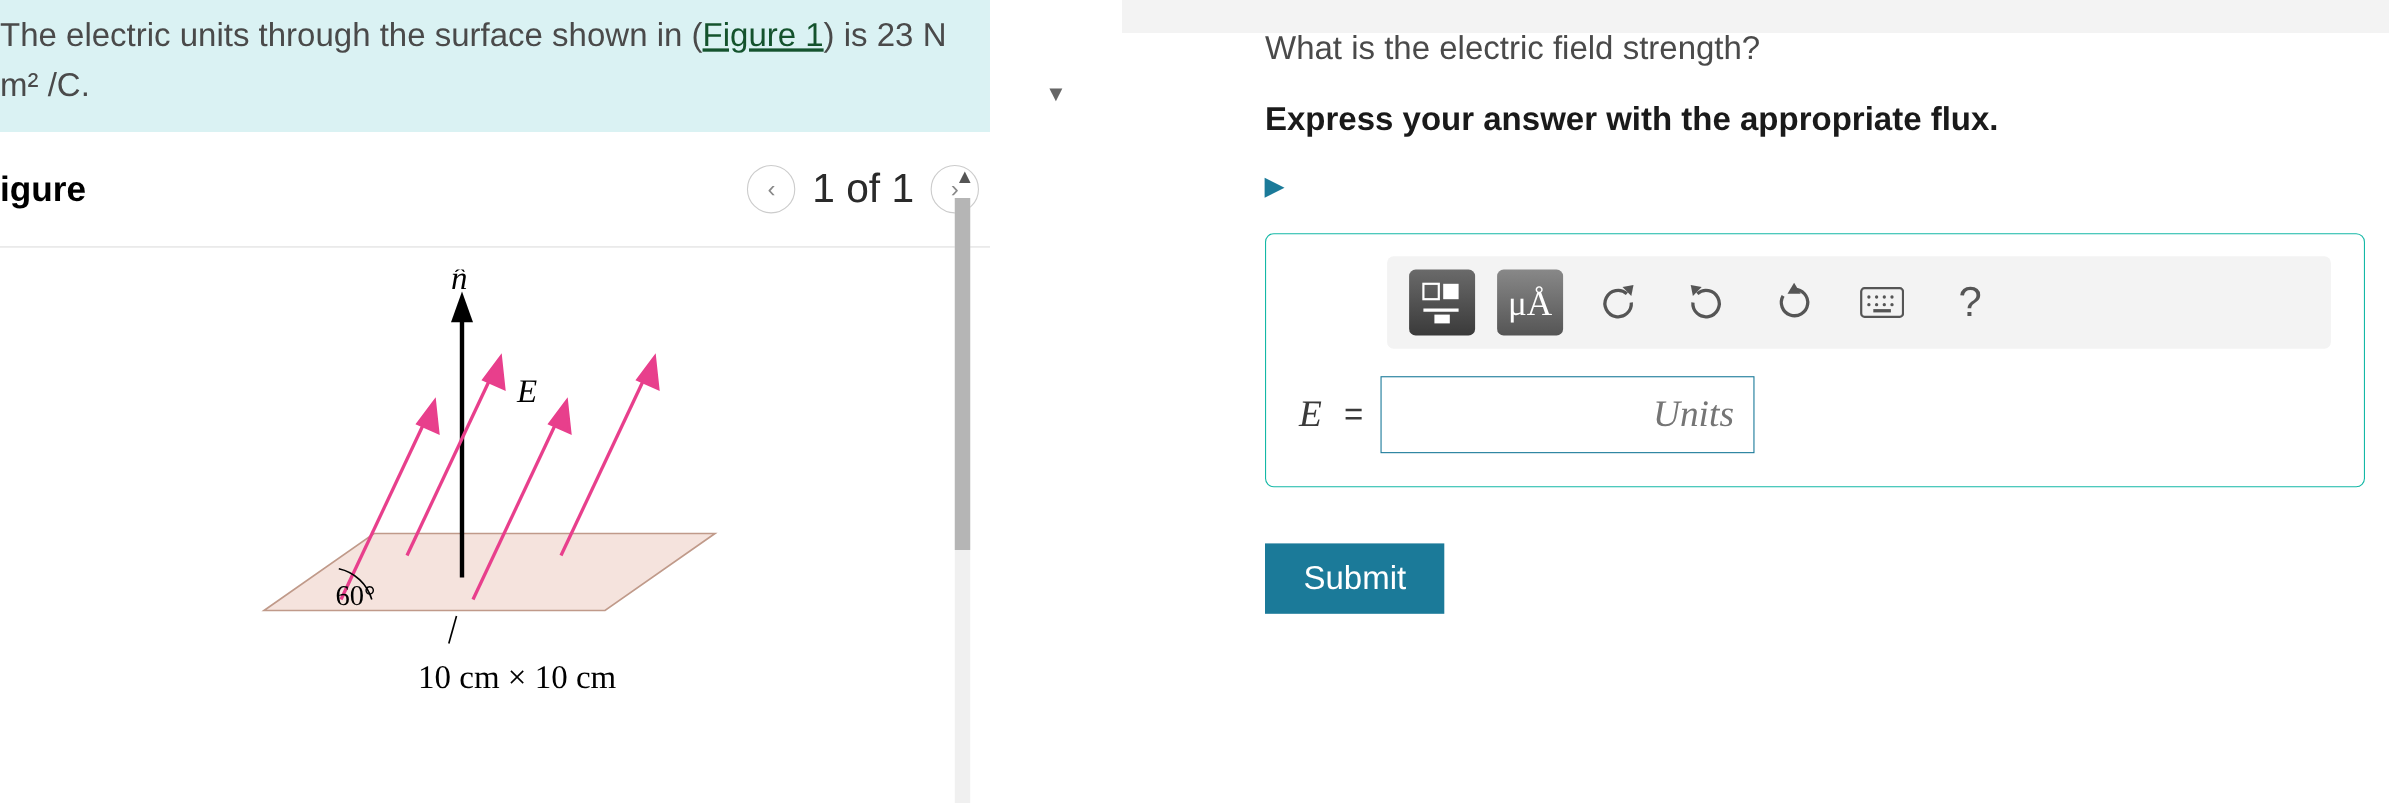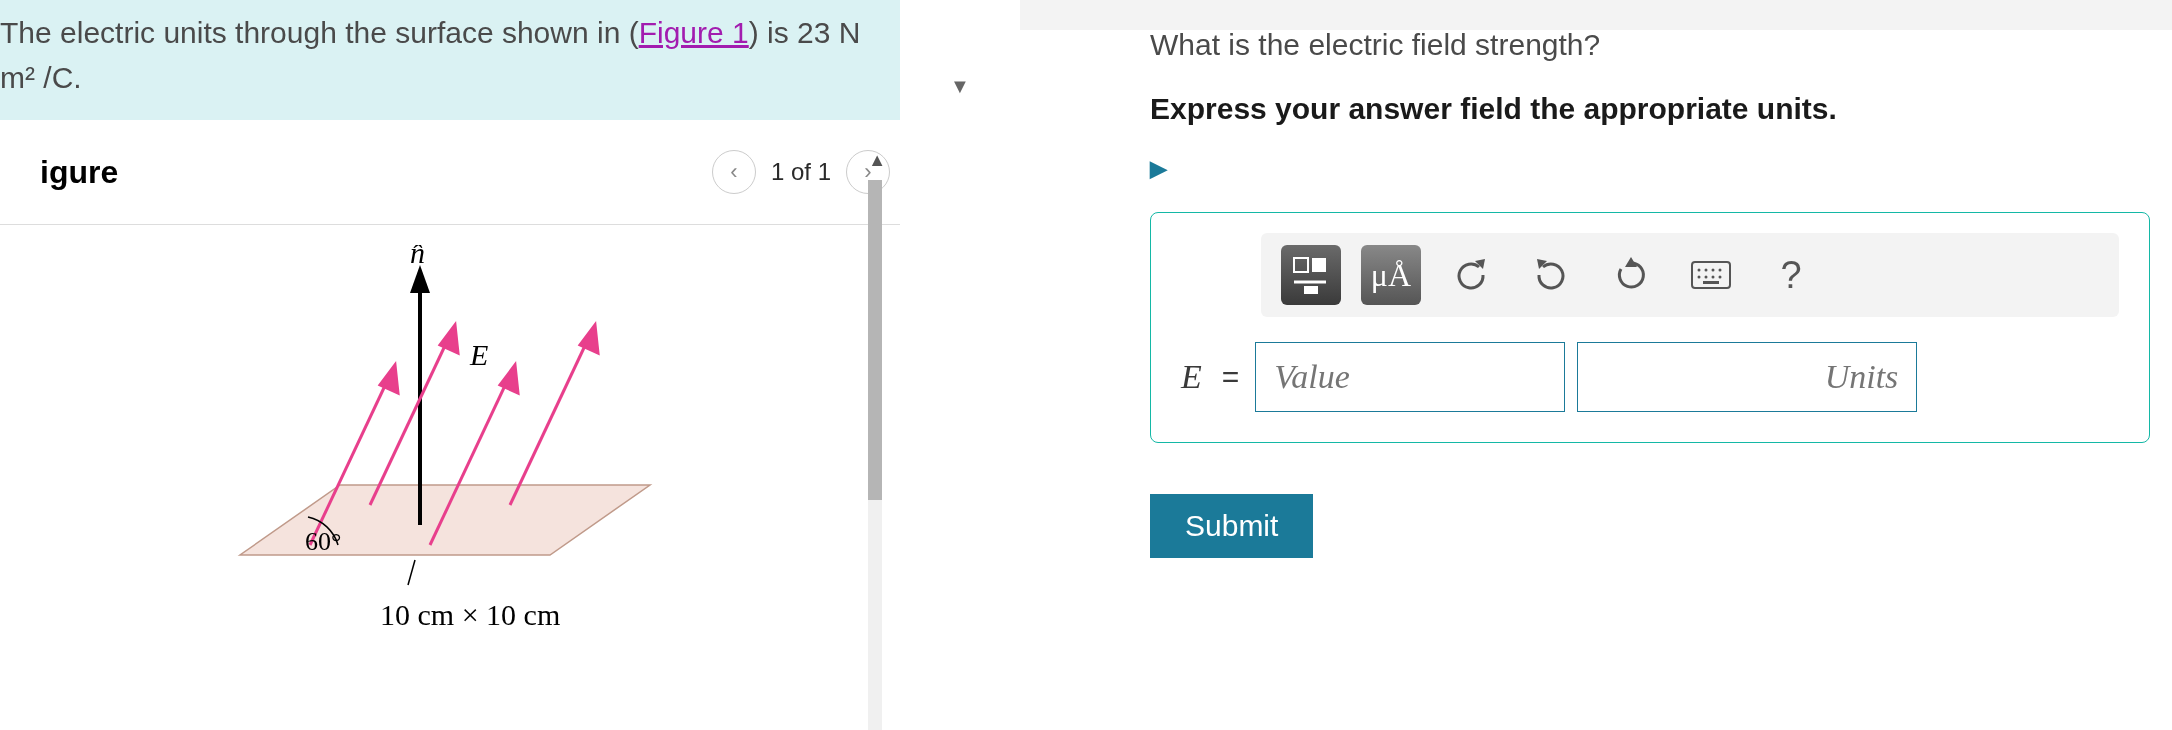--- a/index.html
+++ b/index.html
@@ -1,24 +1,24 @@
 <!DOCTYPE html>
 <html><head>
 <meta charset="utf-8">
 <style>
 * { box-sizing: border-box; margin: 0; padding: 0; }
 body { font-family: Arial, Helvetica, sans-serif; font-size: 28px; color: #3a3a3a; background: #fff; width: 2172px; height: 730px; position: relative; overflow: hidden; }
 .left-panel { position: absolute; left: 0; top: 0; width: 900px; height: 730px; }
 .problem-text { background: #daf2f3; padding: 10px 20px 20px 0; font-size: 30px; line-height: 1.5; color: #4a4a4a; }
-.problem-text a { color: #a21caf; text-decoration: underline; }
+.problem-text a { color: #14532d; text-decoration: underline; }
 .figure-header { display: flex; align-items: center; justify-content: space-between; padding: 30px 10px 30px 0; border-bottom: 1px solid #ddd; }
-.figure-title { font-weight: bold; font-size: 32px; color: #000; margin-left: 40px; }
+.figure-title { font-weight: bold; font-size: 32px; color: #000; }
 .figure-nav { display: flex; align-items: center; gap: 15px; }
 .nav-btn { width: 44px; height: 44px; border-radius: 50%; border: 1px solid #ccc; background: #fff; display: flex; align-items: center; justify-content: center; cursor: pointer; color: #888; font-size: 22px; }
-.nav-count { font-size: 24px; color: #2a2a2a; text-align: right; }
+.nav-count { font-size: 37px; color: #2a2a2a; text-align: right; }
 .figure-area { position: relative; width: 820px; height: 450px; margin-top: 20px; }
 .figure-svg { display: block; margin: 0 auto; }
 .scrollbar { position: absolute; right: 0; top: 180px; width: 40px; height: 550px; }
 .scroll-track { position: absolute; right: 18px; top: 0; width: 14px; height: 100%; background: #f0f0f0; }
 .scroll-thumb { position: absolute; right: 18px; top: 0; width: 14px; height: 320px; background: #b5b5b5; }
 .scroll-up { position: absolute; right: 14px; top: -30px; color: #555; font-size: 18px; }
 .top-triangle { position: absolute; left: 950px; top: 75px; color: #666; font-size: 20px; }
 
 .right-panel { position: absolute; left: 1150px; top: 28px; width: 1000px; }
 .question { font-size: 30px; color: #4a4a4a; margin-bottom: 30px; }
@@ -91,21 +91,21 @@
     <div class="scroll-up">▲</div>
     <div class="scroll-track"></div>
     <div class="scroll-thumb"></div>
   </div>
 </div>
 
 <div class="top-triangle">▼</div>
 
 <div class="right-panel">
   <div class="question">What is the electric field strength?</div>
-  <div class="instruction">Express your answer field the appropriate units.</div>
+  <div class="instruction">Express your answer with the appropriate flux.</div>
   <div class="hints">
     <span class="tri">▶</span>
   </div>
 
   <div class="answer-box">
     <div class="toolbar">
       <div class="tool-btn boxed">
         <svg width="42" height="42">
             <rect x="4" y="4" width="14" height="14" fill="none" stroke="#fff" stroke-width="2"></rect>
             <rect x="22" y="4" width="14" height="14" fill="#fff"></rect>
@@ -147,19 +147,18 @@
             <circle cx="29" cy="16" r="1.5" fill="#555"></circle>
             <rect x="12" y="20" width="16" height="3" fill="#555"></rect>
           </svg>
       </div>
       <div class="tool-btn" style="font-size:38px;color:#555;">?</div>
     </div>
 
     <div class="input-row">
       <span class="eq-label">E</span>
       <span class="eq-sign">=</span>
-      <input class="value-input" placeholder="Value" style="">
       <input class="units-input" placeholder="Units" style="">
     </div>
   </div>
 
   <button class="submit-btn">Submit</button>
 </div>
 
 </body></html>

